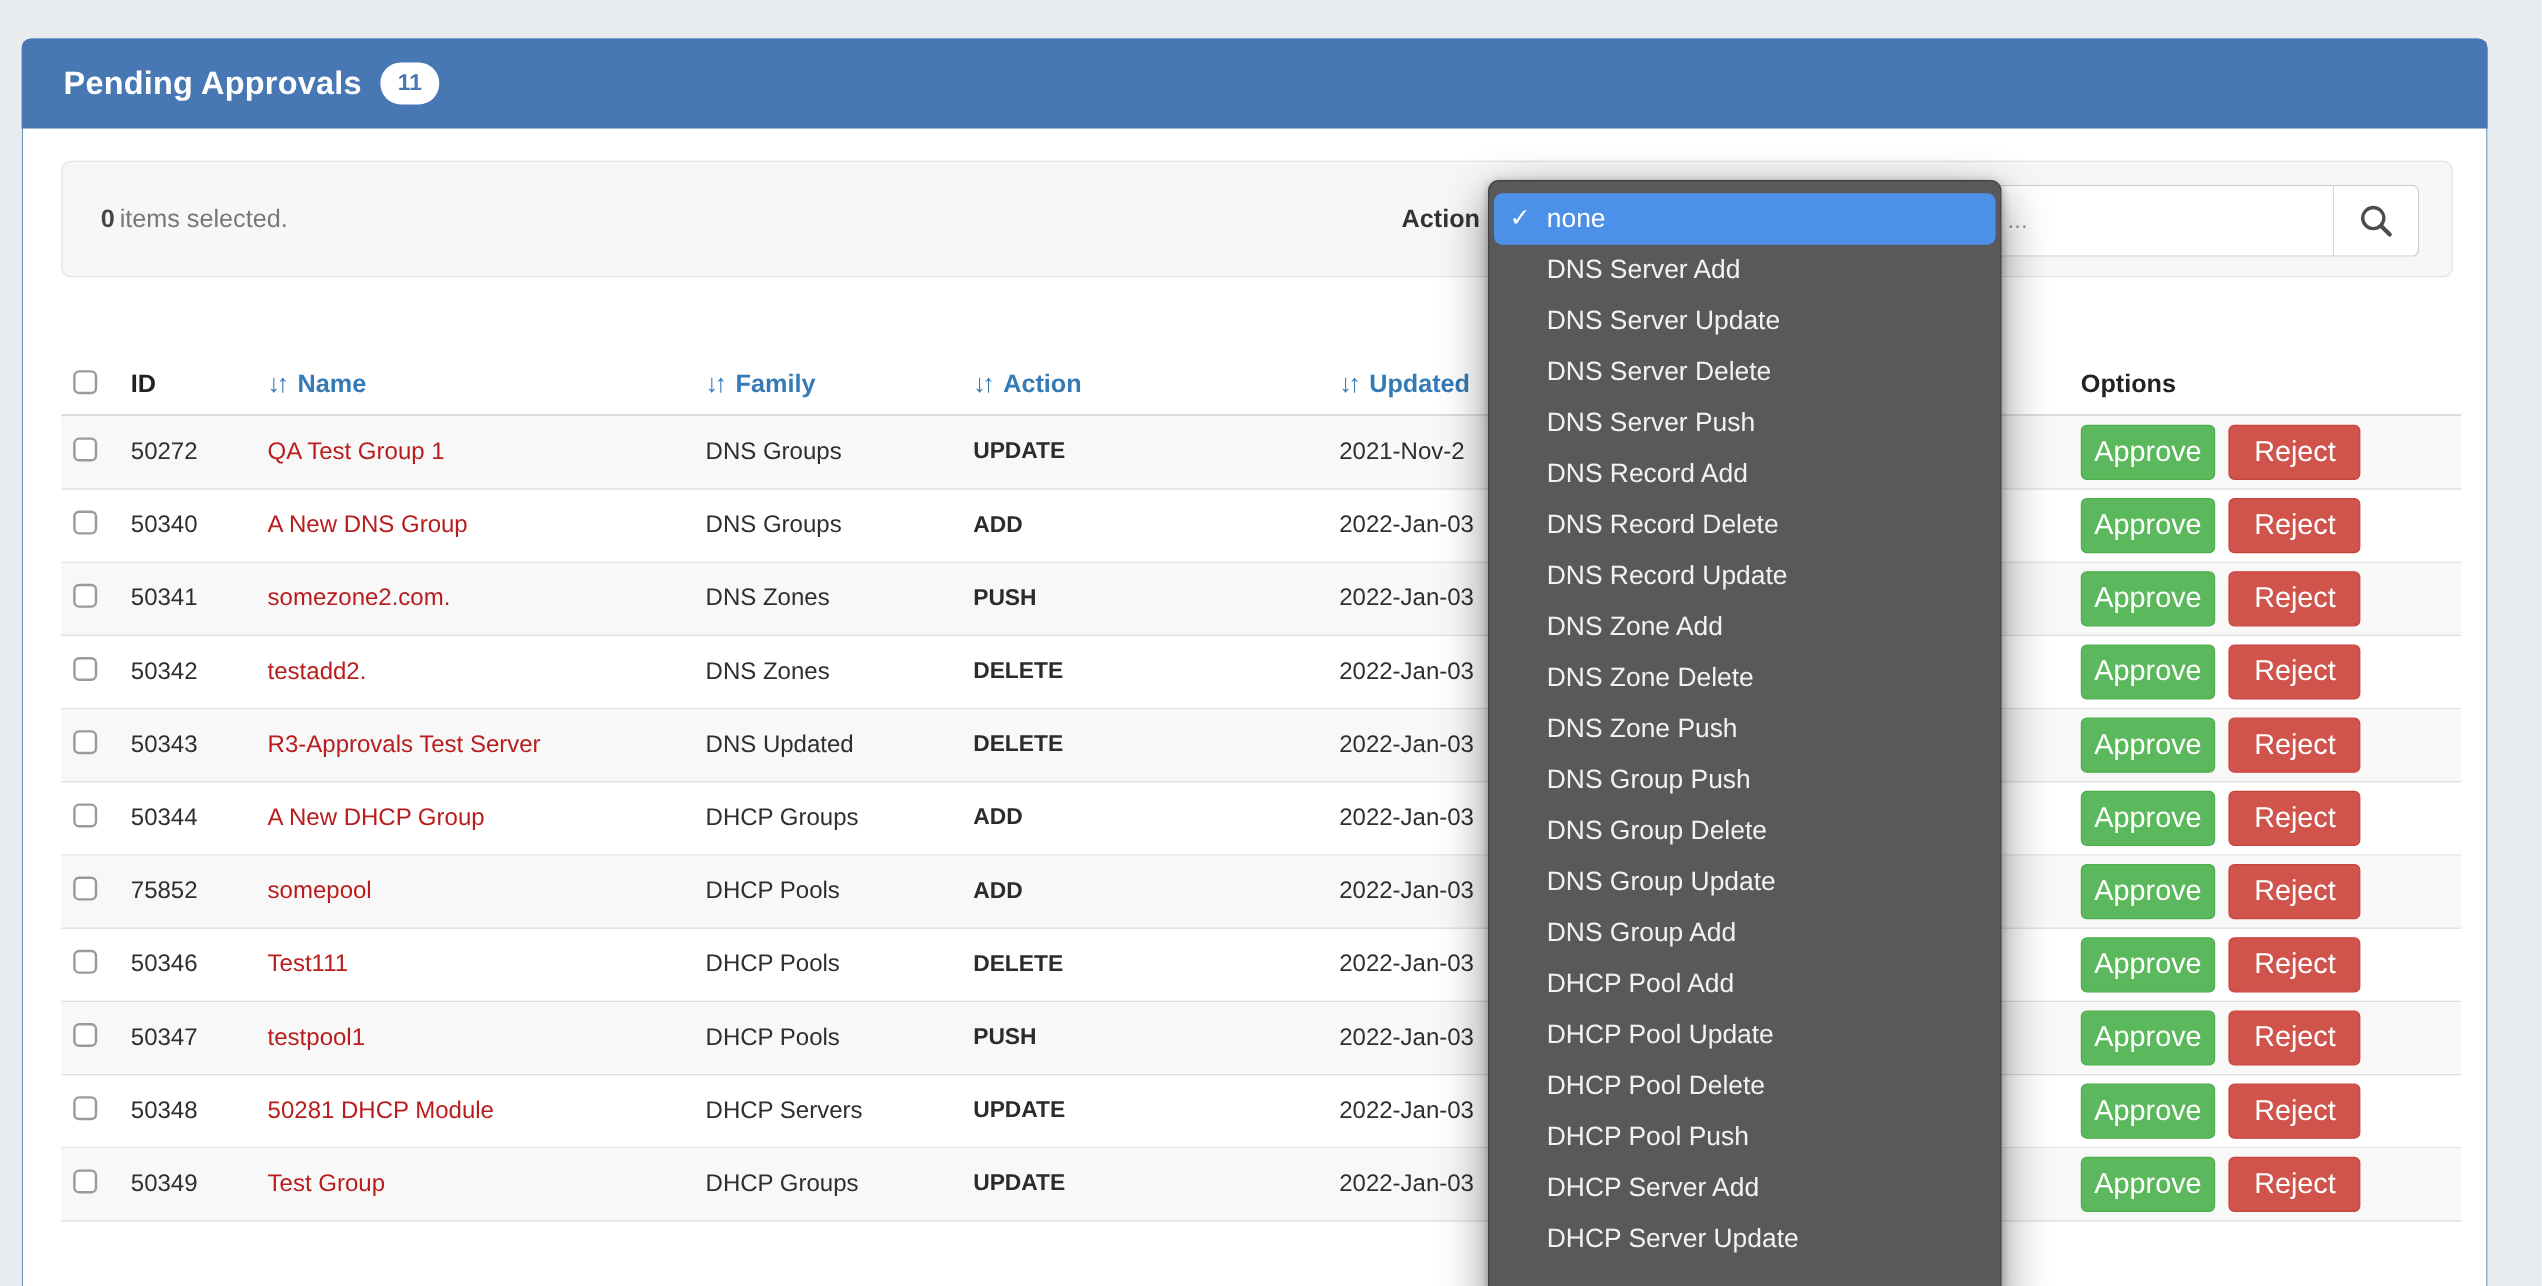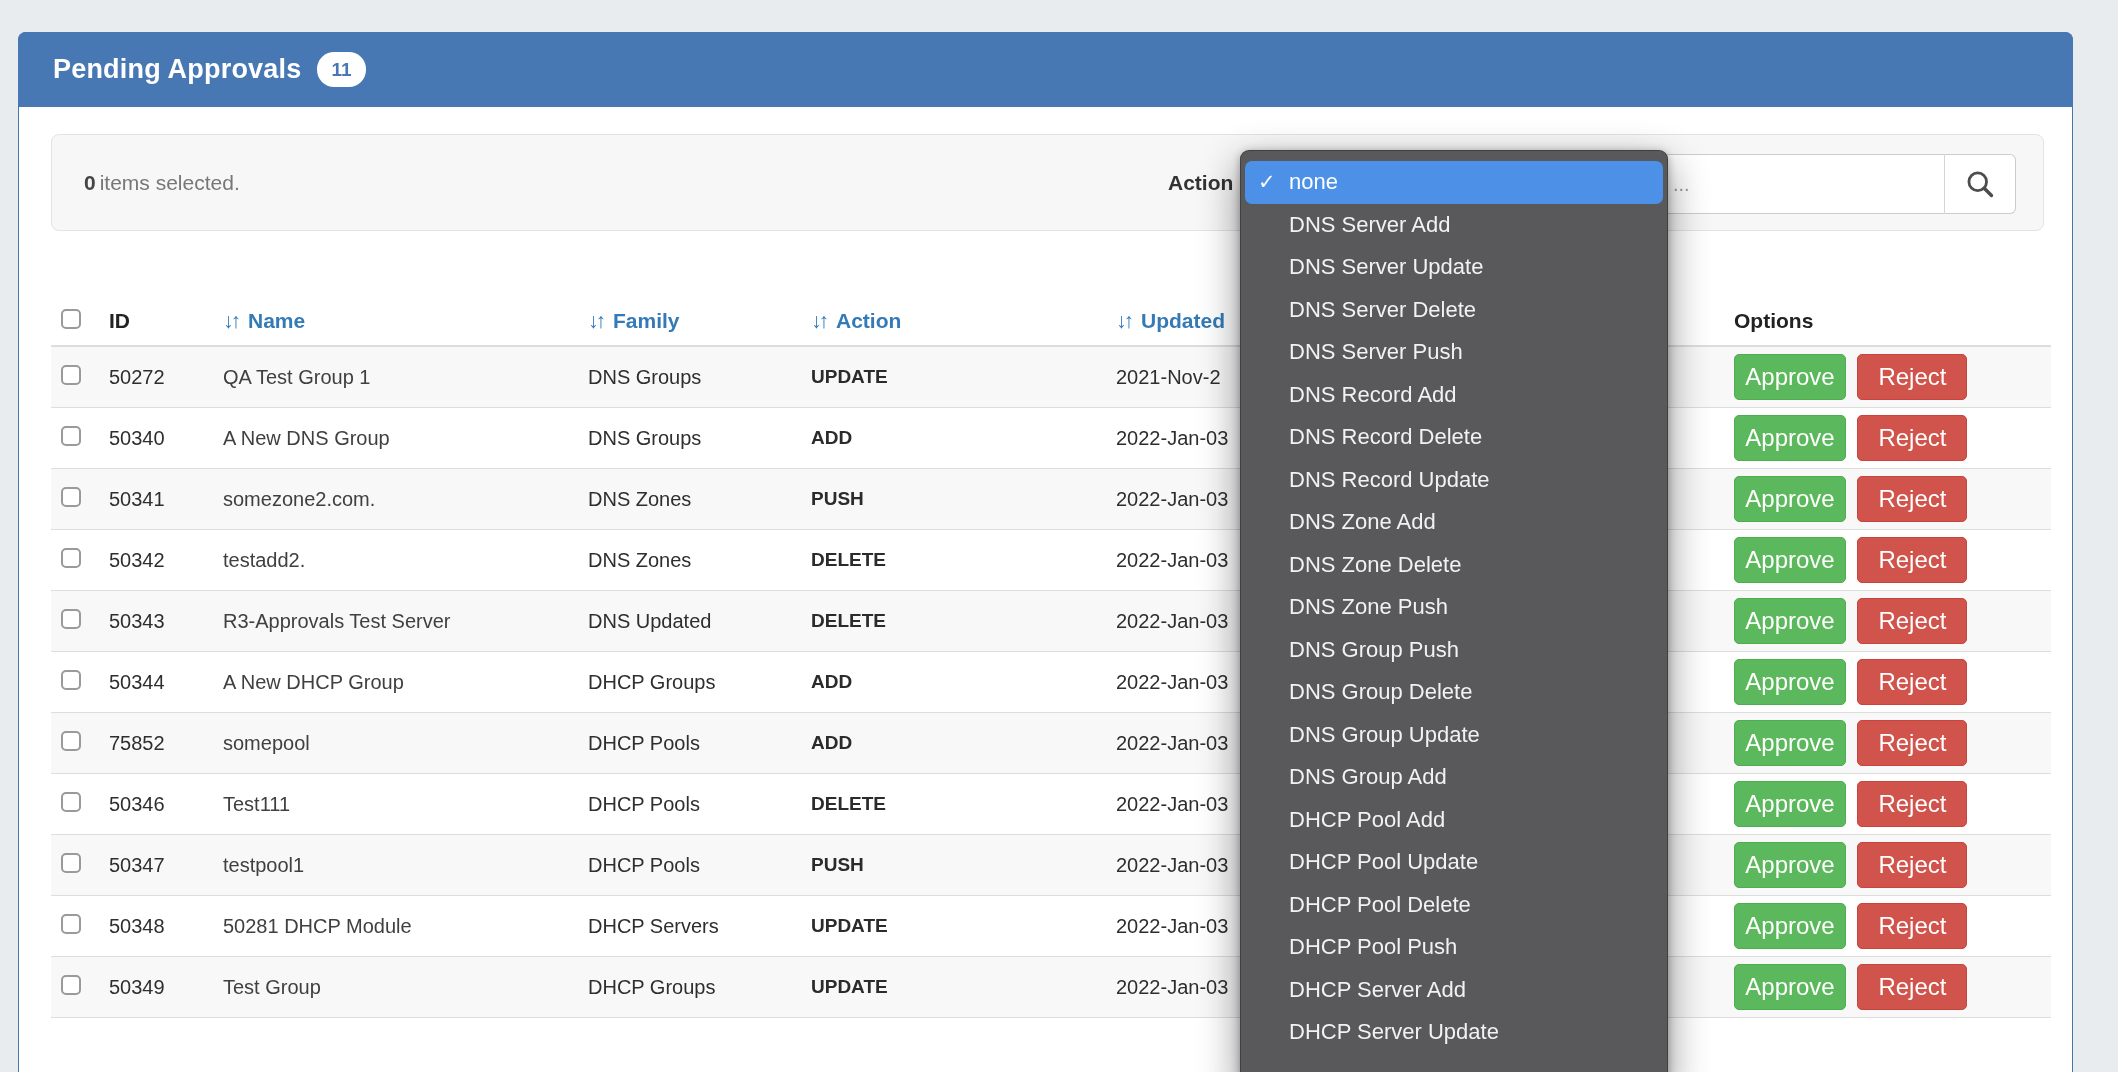--- a/index.html
+++ b/index.html
@@ -70,21 +70,21 @@
   .c-name    { left:172px; }
   .c-family  { left:537px; }
   .c-action  { left:760px; }
   .c-updated { left:1065px; }
   .c-options { left:1683px; }
 
   .th { font-size:21px; font-weight:bold; color:#222222; }
   .th.sortable { color:#337ab7; }
   .sort-glyph { letter-spacing:-3px; margin-right:10px; font-weight:bold; }
   .td { font-size:20px; color:#2e2e2e; }
-  .td a { color:#404040; text-decoration:none;text-align:right; }
+  .td a { color:#b91c1c; text-decoration:none;text-align:right; }
   .td.action-val { font-weight:bold; font-size:19px; color:#2b2b2b; }
 
   .checkbox {
     width:20px; height:20px; background:#ffffff;
     border:2px solid #9a9a9a; border-radius:5px; display:inline-block; cursor:pointer;
   }
 
   .btn {
     display:inline-block; border-radius:5px; color:#ffffff; font-size:24px;
     text-align:center; padding:8px 0; cursor:pointer; border:1px solid transparent;

